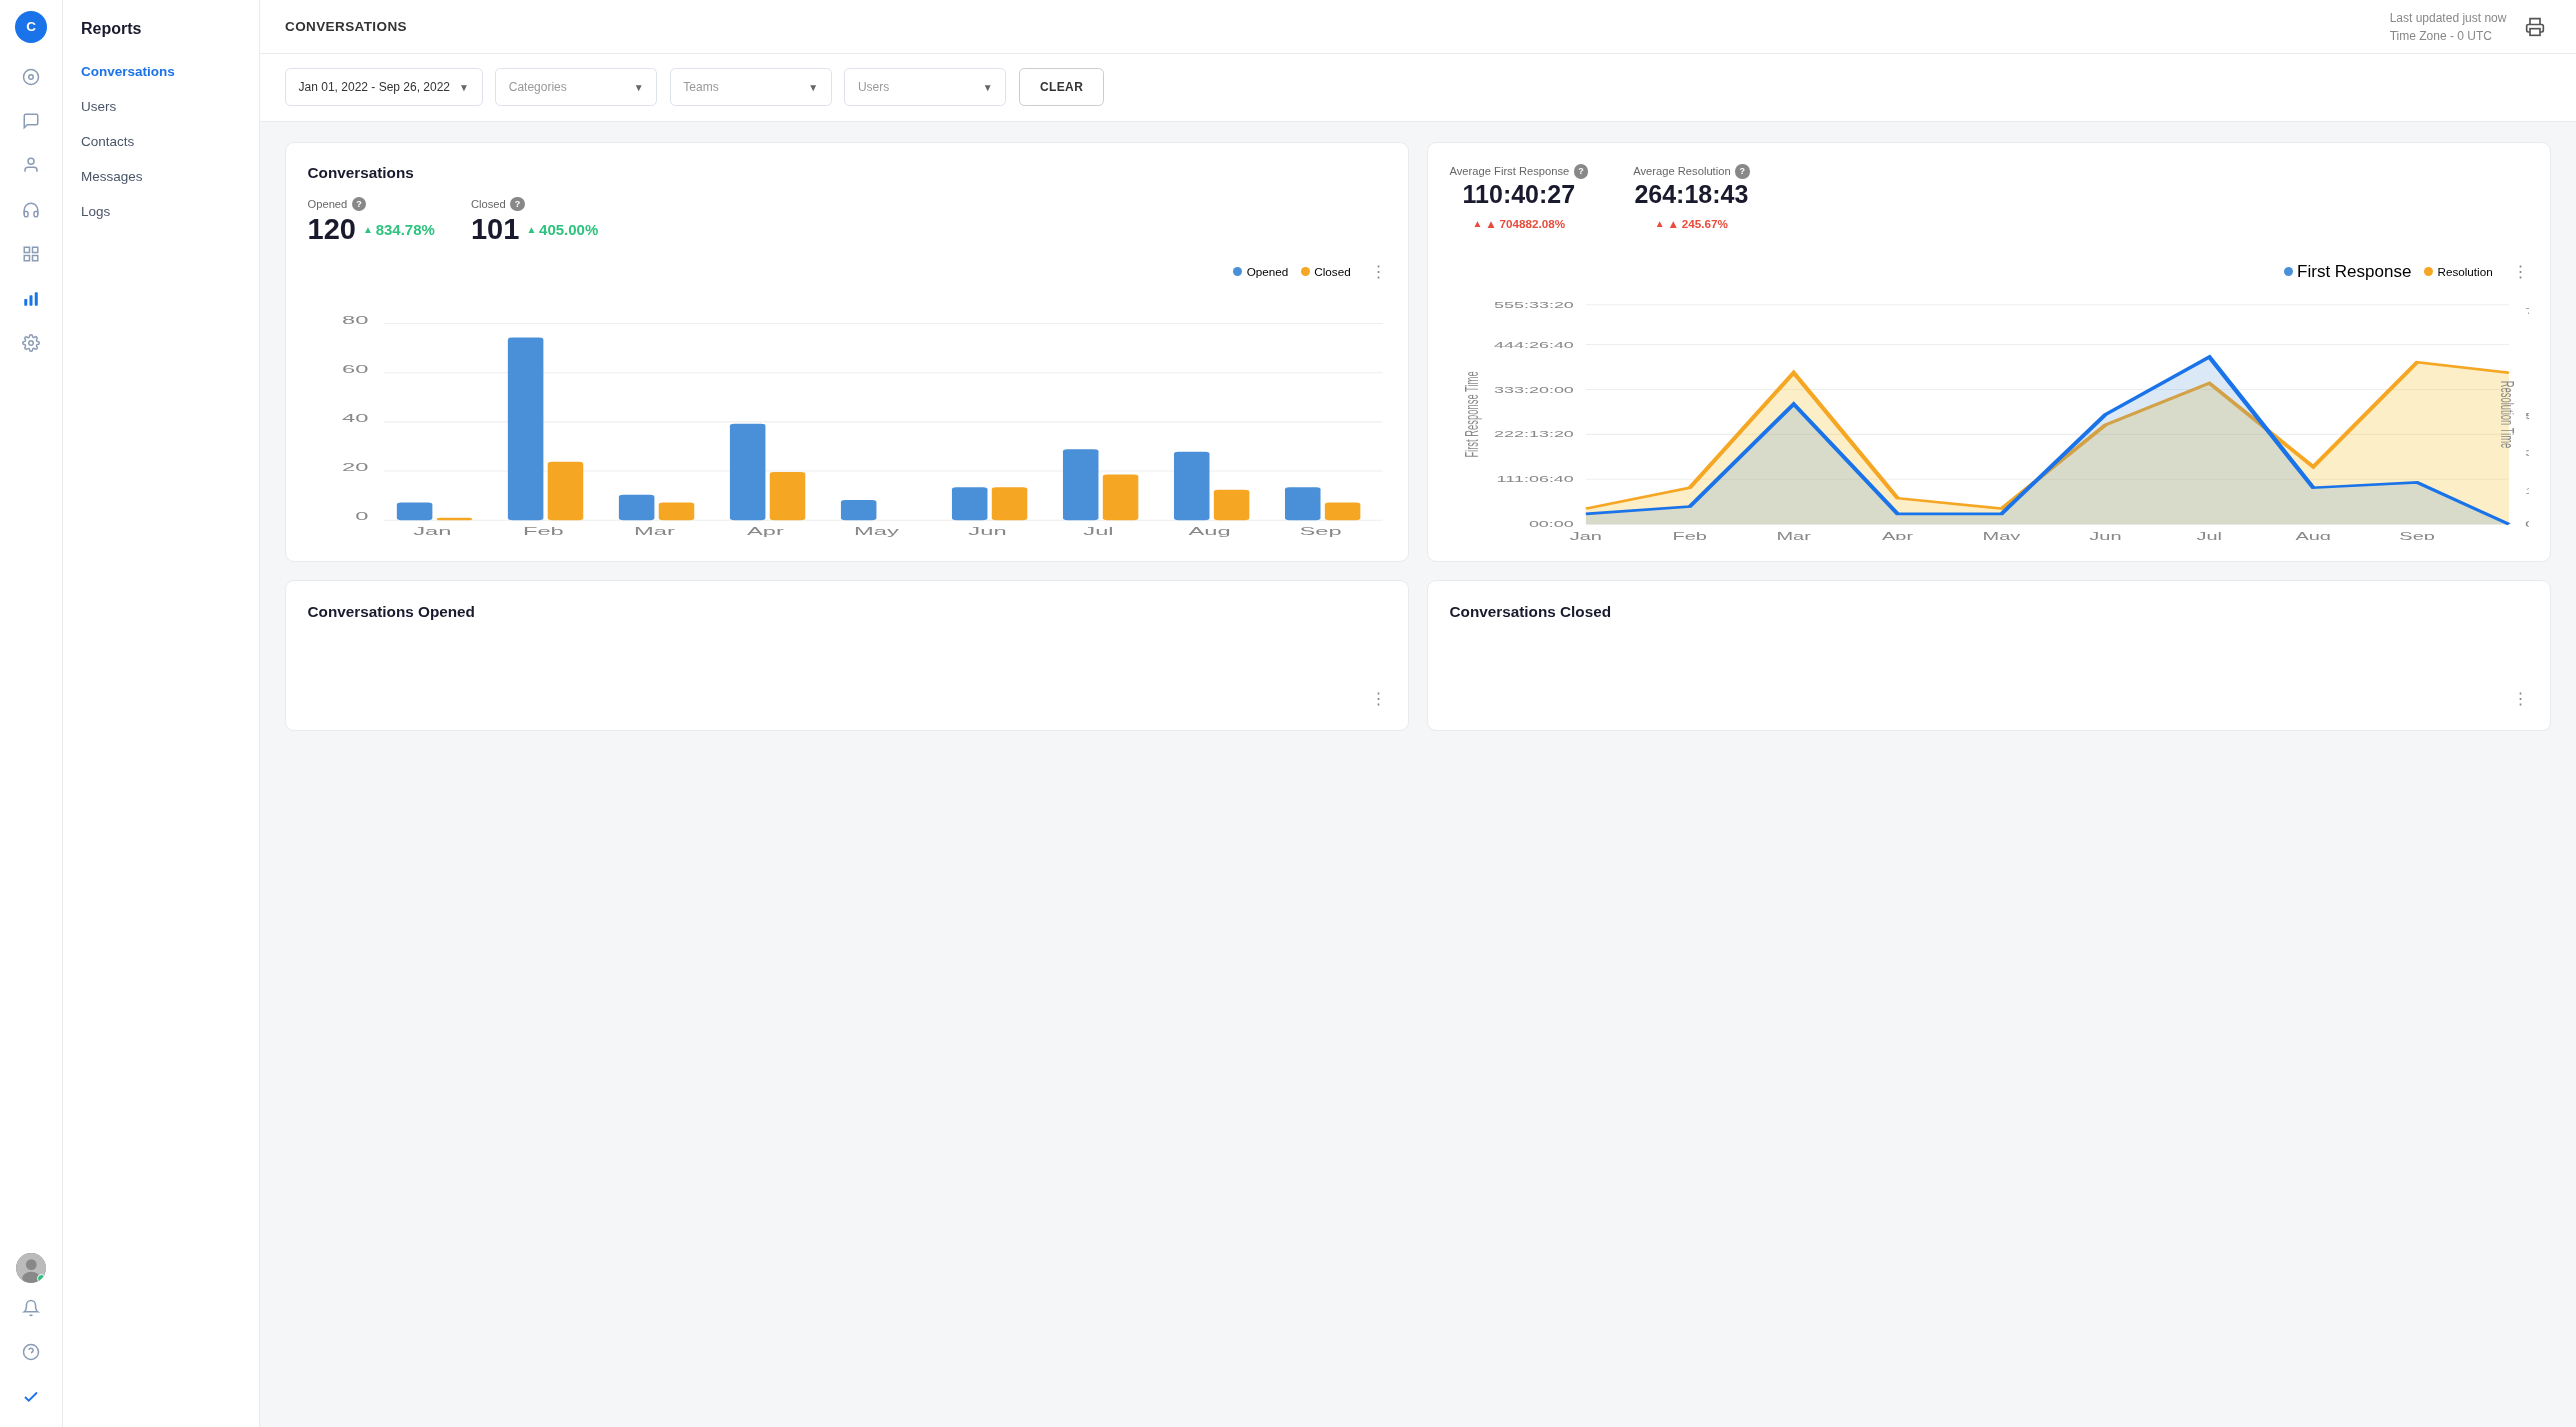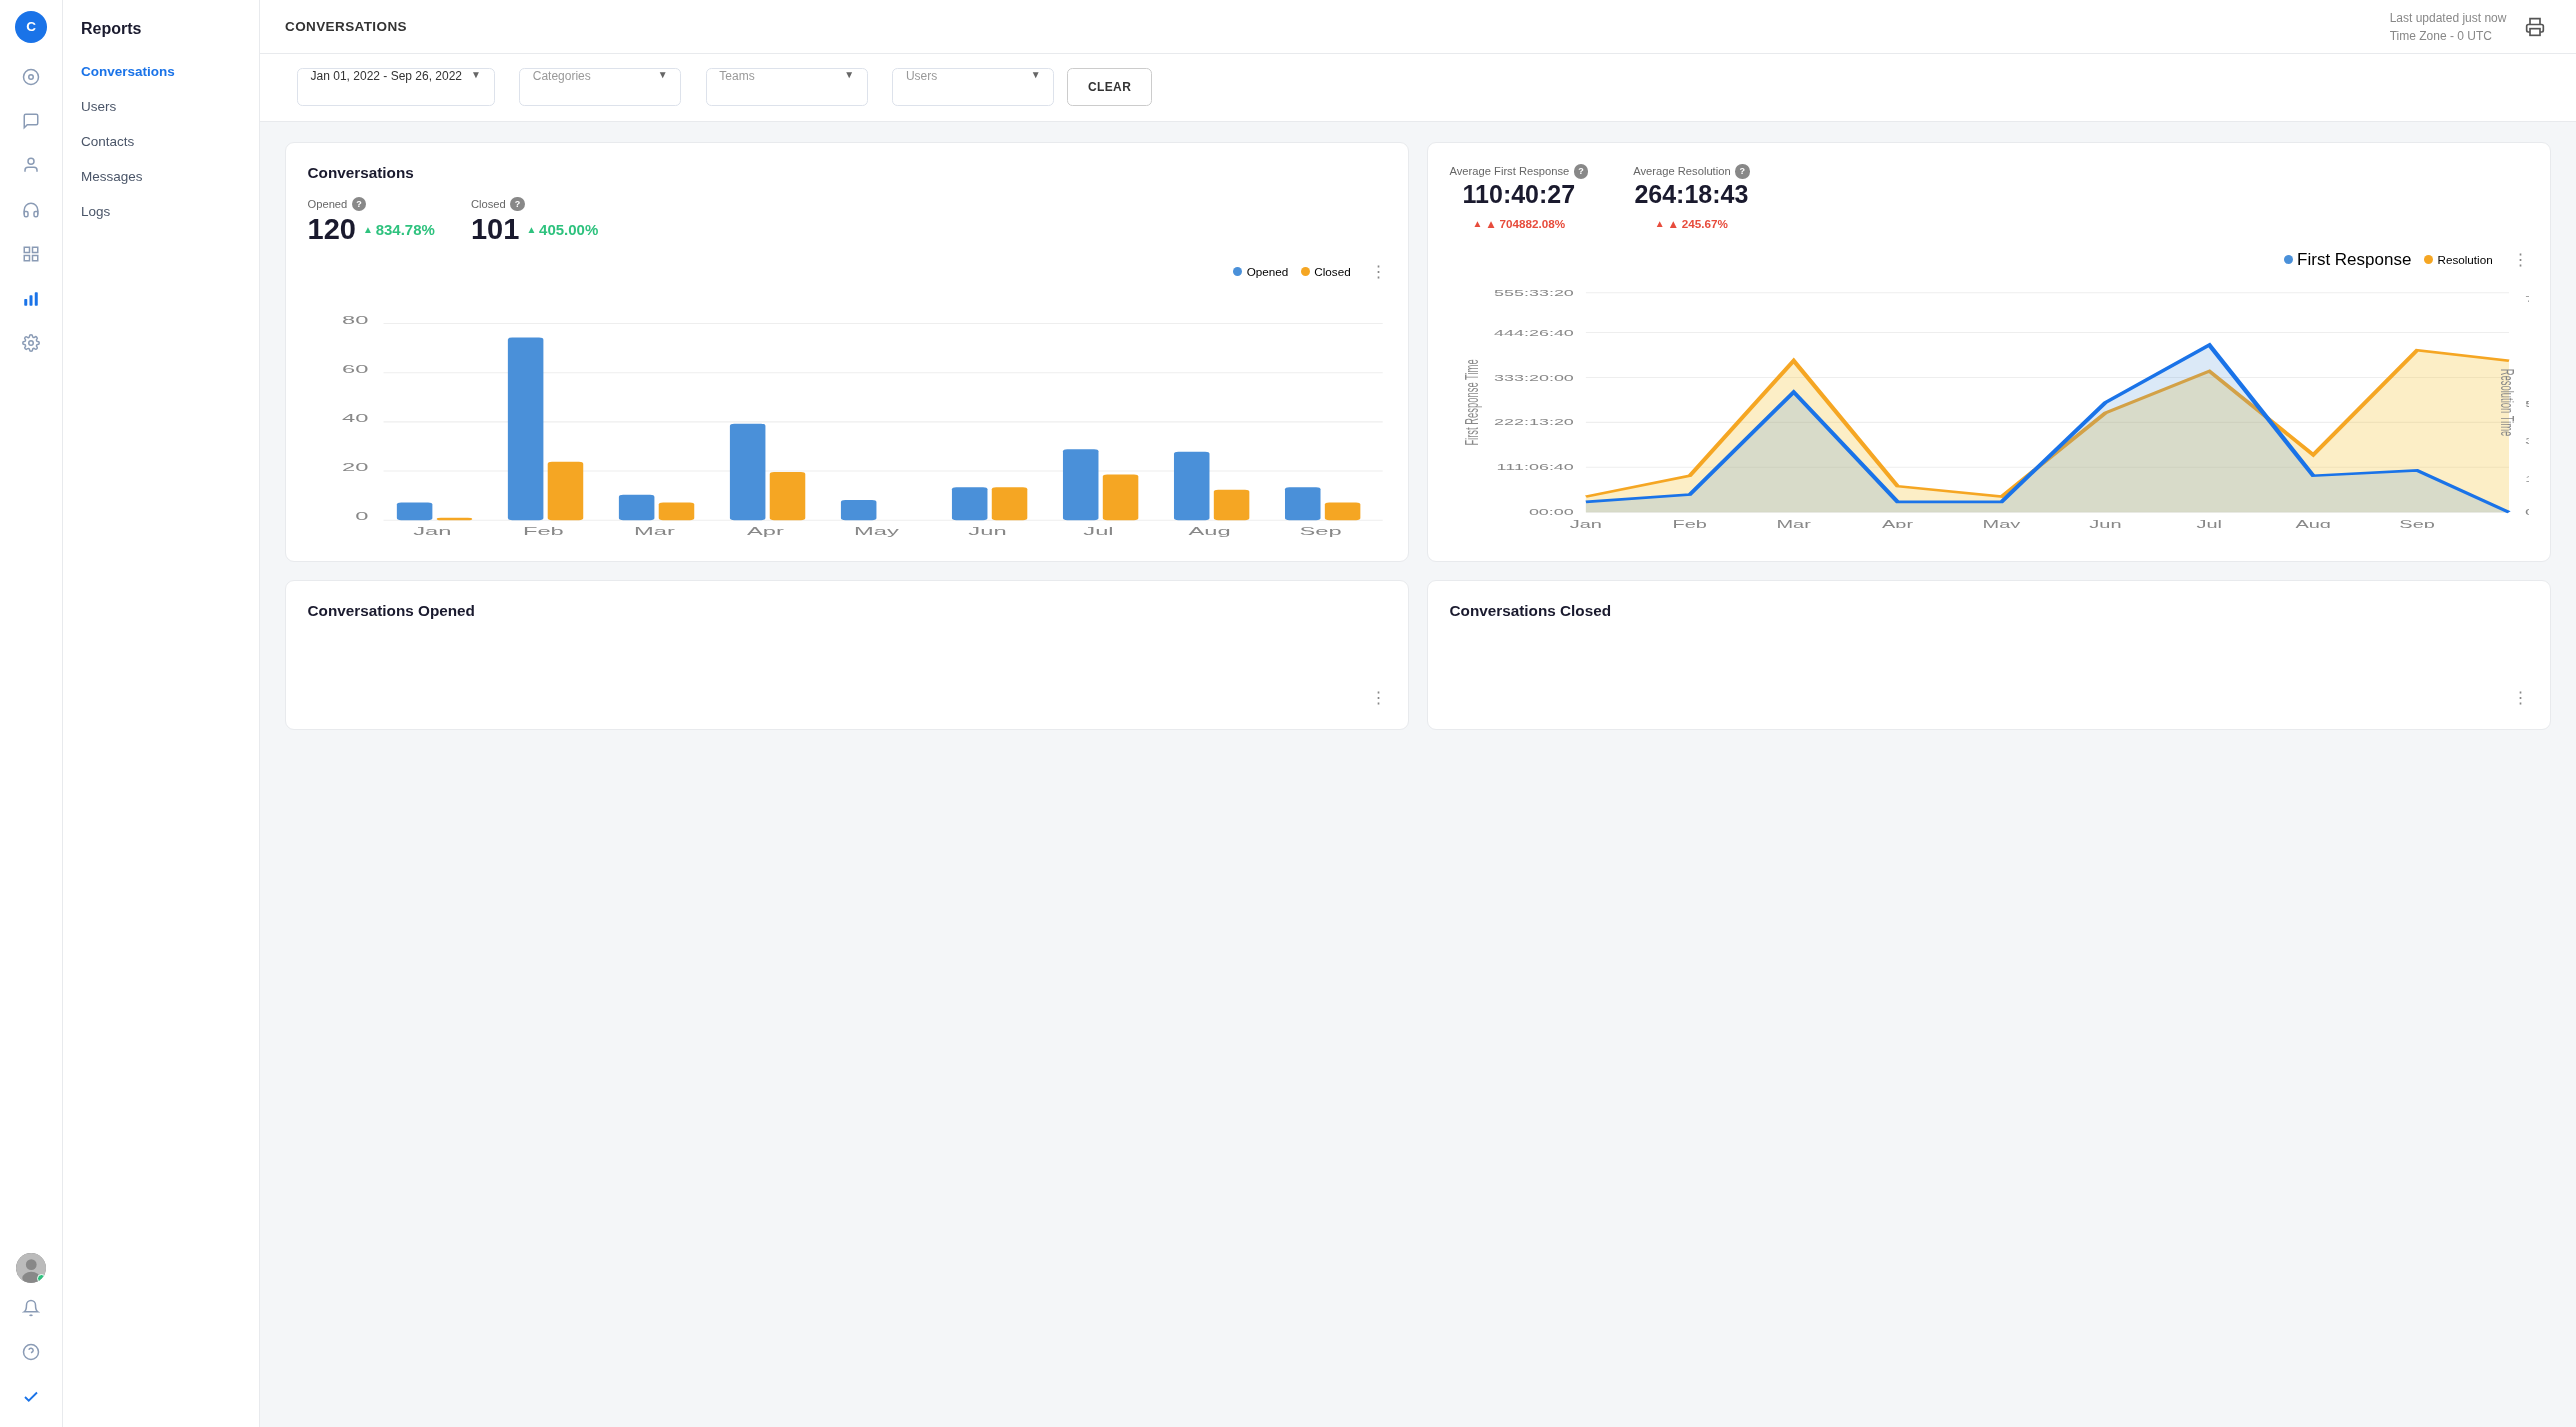--- a/index.html
+++ b/index.html
@@ -23,21 +23,21 @@
     
     .main { flex: 1; display: flex; flex-direction: column; overflow: hidden; }
     .top-bar { background: #fff; border-bottom: 0.9px solid #e8eaed; padding: 0 25px; height: 54px; display: flex; align-items: center; justify-content: space-between; }
     .top-bar-title { font-size: 13.5px; font-weight: 600; color: #333; letter-spacing: 0.4px; }
     .top-bar-right { display: flex; align-items: center; gap: 12.6px; }
     .last-updated { text-align: left; font-size: 12px; color: #888; line-height: 1.5; }
     .print-btn { width: 32px; height: 32px; display: flex; align-items: center; justify-content: center; cursor: pointer; color: #555; }
 
     
     .filter-bar { background: #fff; padding: 14.4px 25px; border-bottom: 0.9px solid #e8eaed; display: flex; gap: 12.6px; align-items: center; }
-    .filter-select { height: 38px; border: 0.9px solid #dde2eb; border-radius: 5.4px; padding: 0 12.6px; font-size: 12px; color: #333; background: #fff; cursor: pointer; display: flex; align-items: flex-start; justify-content: space-between; gap: 9px; min-width: 162px; margin-left: 12px; }
+    .filter-select { height: 38px; border: 0.9px solid #dde2eb; border-radius: 5.4px; padding: 0 12.6px; font-size: 12px; color: #333; background: #fff; cursor: pointer; display: flex; align-items: center; justify-content: space-between; gap: 9px; min-width: 162px; }
     .filter-select .chevron { color: #666; font-size: 10px; }
     .clear-btn { height: 38px; padding: 0 20px; border: 0.9px solid #ccc; border-radius: 5.4px; background: #fff; font-size: 12px; font-weight: 600; color: #333; cursor: pointer; letter-spacing: 0.4px; }
 
     
     .content { flex: 1; overflow-y: auto; padding: 20px 25px; background: #f4f6f8; }
     .cards-row { display: grid; grid-template-columns: 1fr 1fr; gap: 18px; margin-bottom: 18px; }
 
     
     .card { background: #fff; border-radius: 9px; padding: 21.5px; border: 0.9px solid #e8eaed; }
     .card-title { font-size: 15.3px; font-weight: 700; color: #1a1a2e; margin-bottom: 14.4px; }
@@ -55,21 +55,21 @@
 
     
     .bar-chart { position: relative; height: 251px; margin-top: 7.2px; }
     .bar-chart svg { width: 100%; height: 100%; }
 
     
     .line-chart { position: relative; height: 251px; margin-top: 7.2px; }
     .line-chart svg { width: 100%; height: 100%; }
 
     
-    .perf-metrics { display: flex; gap: 45px; margin-bottom: 20px; }
+    .perf-metrics { display: flex; gap: 45px; margin-bottom: 32px; }
     .perf-value { font-size: 25px; font-weight: 700; color: #1a1a2e; display: flex; align-items: center; gap: 7.2px; flex-direction: column; }
     .perf-change { font-size: 11.7px; color: #e74c3c; display: flex; align-items: center; gap: 2.7px; }
     .perf-change.up { color: #e74c3c; }
     .perf-change.up::before { content: '▲'; font-size: 10px; }
   </style>
 </head>
 <body>
 
 <div class="sidebar">
   <div class="sidebar-avatar">C</div>

